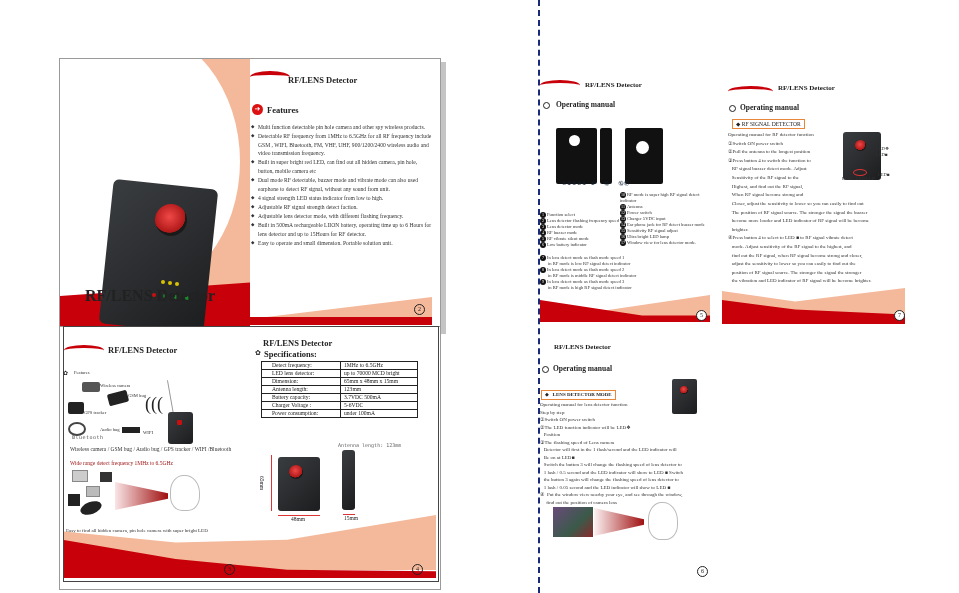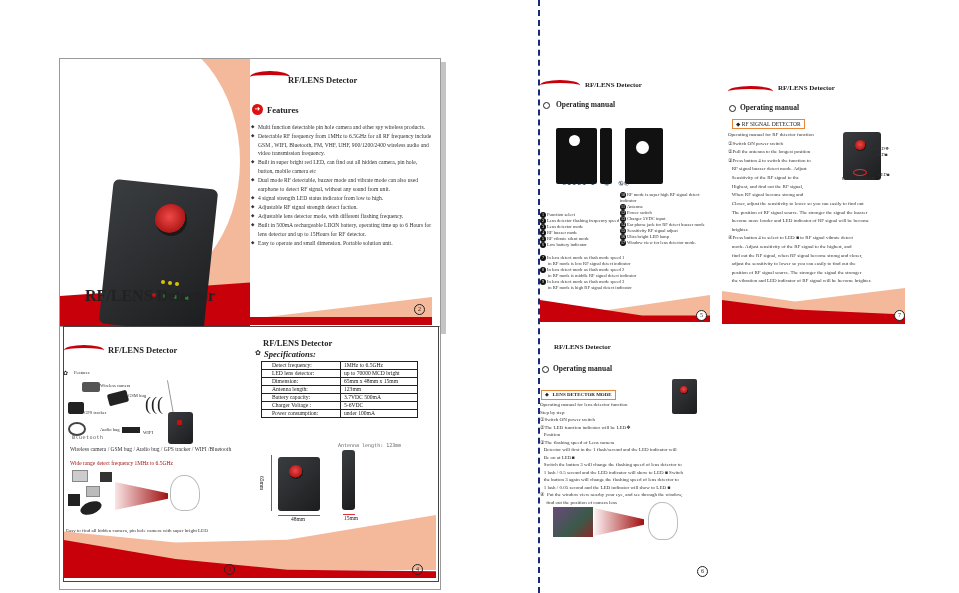--- a/index.html
+++ b/index.html
@@ -108,21 +108,21 @@
 <div class="abs" style="left:170px; top:475px; width:28px; height:34px; border:1px solid #bbb; border-radius:45% 50% 40% 40%; background:#fff;"></div>
 <div class="abs small" style="left:66px; top:527px; font-size:5px; white-space:nowrap;">Easy to find all hidden camera, pin hole camera with super bright LED</div>
 
 <div class="abs" style="left:64px; top:515px; width:372px; height:55px; background:#f4b89a; clip-path:polygon(0 30%, 30% 50%, 60% 45%, 100% 0, 100% 100%, 0 100%);"></div>
 <div class="abs" style="left:64px; top:540px; width:372px; height:38px; background:#c8000a; clip-path:polygon(0 0, 30% 50%, 60% 78%, 100% 82%, 100% 100%, 0 100%);"></div>
 <div class="pn" style="left:224px; top:564px;">3</div>
 <div class="pn" style="left:412px; top:564px;">4</div>
 
 <div class="title" style="left:263px; top:338px;">RF/LENS Detector</div>
 <div class="abs" style="left:255px; top:349px; font-size:7px;">✿</div>
-<div class="section" style="left:264px; top:349px;font-style:italic;">Specifications:</div>
+<div class="section" style="left:264px; top:349px;">Specifications:</div>
 <table class="spec abs" style="left:261px; top:361px;">
   <tbody>
       <tr>
         <td>Detect frequency:</td>
         <td>1MHz to 6.5GHz</td>
       </tr>
   <tr>
         <td>LED lens detector:</td>
         <td>up to 70000 MCD bright</td>
       </tr>

